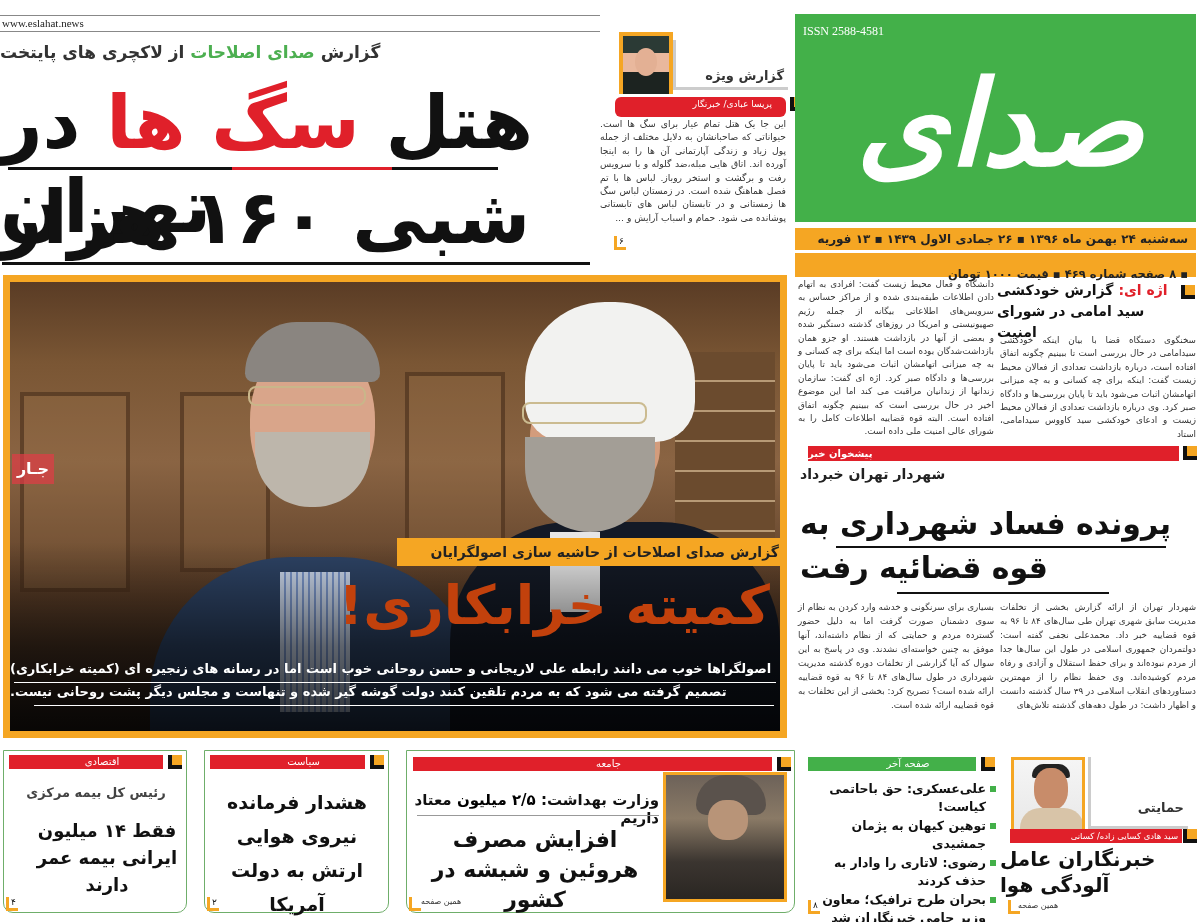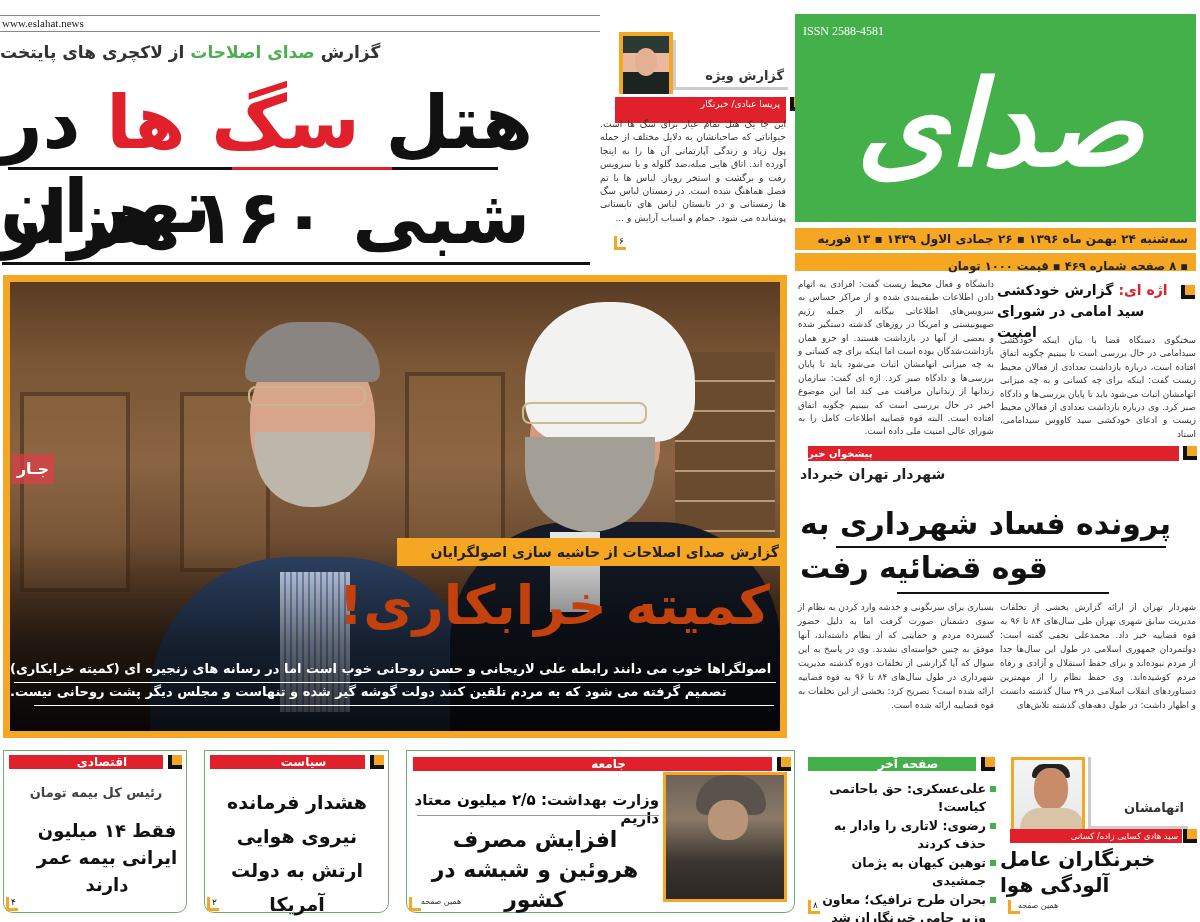--- a/index.html
+++ b/index.html
@@ -25,31 +25,31 @@
   .h1-rule { left: 8px; top: 167px; width: 490px; height: 3px; background: #111; }
   .h1-rule-red { left: 232px; top: 167px; width: 160px; height: 3px; background: #e0202a; }
   .headline2 { left: 0; top: 172px; width: 590px; font-size: 74px; font-weight: bold; line-height: 90px; letter-spacing: -2px; color: #111; }
   .h2-rule { left: 2px; top: 262px; width: 588px; height: 3px; background: #111; }
 
   
   .sr-photo { left: 619px; top: 32px; width: 54px; height: 62px; border: 4px solid #f5a623; border-bottom: none; background: linear-gradient(#2b3a35 0 30%, #e9b89d 30% 62%, #1c2320 62%); overflow: hidden; }
   .sr-photo .face { position: absolute; left: 12px; top: 12px; width: 22px; height: 28px; background: #e3b094; border-radius: 50%; }
   .sr-gray { left: 673px; top: 40px; width: 115px; height: 50px; border-left: 3px solid #ccc; border-bottom: 3px solid #ccc; }
   .sr-title { left: 680px; top: 68px; width: 104px; font-size: 13px; font-weight: bold; color: #333; }
-  .sr-redbar { left: 615px; top: 97px; width: 171px; height: 26px; background: #e0202a; color: #fff; font-size: 9px; line-height: 15px; padding-right: 6px; }
+  .sr-redbar { left: 615px; top: 97px; width: 171px; height: 20px; background: #e0202a; color: #fff; font-size: 9px; line-height: 15px; padding-right: 14px; border-radius: 6px; }
   .sr-bracket { left: 790px; top: 97px; }
   .sr-body { left: 600px; top: 117px; width: 186px; font-size: 9.2px; line-height: 13.4px; color: #333; text-align: justify; }
   .sr-pagemark { left: 614px; top: 236px; }
 
   
   .mast { left: 795px; top: 14px; width: 401px; height: 208px; background: #43b049; overflow: hidden; }
   .issn { left: 8px; top: 10px; font-family: "Liberation Serif", serif; font-size: 12px; color: #fff; }
   .logo { left: 20px; top: 20px; width: 370px; height: 180px; font-family: "DejaVu Serif", serif; color: #fff; font-size: 118px; font-weight: bold; font-style: italic; line-height: 180px; text-align: center; direction: rtl; letter-spacing: -6px; }
   .datebar { left: 795px; top: 228px; width: 401px; height: 22px; background: #f5a623; font-size: 12px; font-weight: bold; line-height: 22px; padding: 0 8px; color: #222; }
-  .pricebar { left: 795px; top: 253px; width: 401px; height: 18px; background: #f5a623; font-size: 11.5px; font-weight: bold; line-height: 18px; padding: 4px 8px; color: #222; }
+  .pricebar { left: 795px; top: 253px; width: 401px; height: 18px; background: #f5a623; font-size: 11.5px; font-weight: bold; line-height: 18px; padding: 12px 8px; color: #222; }
 
   
   .isa-bracket { left: 1181px; top: 285px; }
   .isa-title { left: 997px; top: 280px; width: 180px; font-size: 14px; font-weight: bold; line-height: 21px; color: #111; }
   .isa-title .red { color: #e0202a; }
   .isa-body-r { left: 1000px; top: 334px; width: 196px; font-size: 8.8px; line-height: 13.4px; color: #333; text-align: justify; }
   .isa-body-l { left: 798px; top: 278px; width: 196px; font-size: 8.8px; line-height: 13.4px; color: #333; text-align: justify; }
 
   
   .pv-bar { left: 808px; top: 446px; width: 371px; height: 15px; background: #e0202a; color: #fff; font-size: 10px; font-weight: bold; line-height: 15px; }
@@ -83,21 +83,21 @@
   .watermark { left: 2px; top: 172px; width: 42px; height: 30px; background: rgba(225,60,70,.7); color: #fff; font-size: 16px; font-weight: bold; line-height: 30px; text-align: center; }
 
   .main-kicker-box { left: 397px; top: 538px; width: 390px; height: 28px; background: #f5a623; font-size: 14px; font-weight: bold; line-height: 28px; padding-right: 8px; color: #222; }
   .main-headline { left: 300px; top: 566px; width: 470px; font-size: 54px; font-weight: bold; line-height: 80px; color: #c2410c; letter-spacing: -1px; }
   .main-lede { left: 10px; top: 657px; width: 770px; font-size: 13px; font-weight: bold; color: #fff; line-height: 23px; }
   .lede-rule1 { left: 14px; top: 682px; width: 762px; height: 1px; background: #fff; }
   .lede-rule2 { left: 34px; top: 705px; width: 740px; height: 1px; background: #fff; }
 
   
   .card { position: absolute; border: 1.5px solid #6fae6a; border-radius: 0 0 10px 10px; background: #fff; }
-  .card-bar { position: absolute; height: 14px; background: #e0202a; color: #fff; font-size: 12px; font-weight: bold; line-height: 14px; text-align: center; padding-left: 32px; }
+  .card-bar { position: absolute; height: 14px; background: #e0202a; color: #fff; font-size: 10px; font-weight: normal; line-height: 14px; text-align: center; padding-left: 32px; }
   .card-bar.green { background: #43b049; }
   .card-head { position: absolute; font-weight: bold; color: #111; text-align: center; direction: rtl; }
 
   .econ { left: 3px; top: 750px; width: 184px; height: 163px; }
   .pol { left: 204px; top: 750px; width: 185px; height: 163px; }
   .soc { left: 406px; top: 750px; width: 389px; height: 163px; }
 
   .addict { left: 663px; top: 772px; width: 124px; height: 130px; background: linear-gradient(180deg, #6d6259 0%, #8a7a66 35%, #3b3530 70%, #2a2622 100%); border: 3px solid #f5a623; overflow: hidden; }
   .addict .hat { position: absolute; left: 30px; top: 0; width: 70px; height: 40px; background: #5a524c; border-radius: 30px 30px 10px 10px; }
   .addict .face { position: absolute; left: 42px; top: 25px; width: 40px; height: 40px; background: #b89478; border-radius: 45%; }
@@ -201,21 +201,21 @@
 <div class="abs main-lede rtl center">
   <div>اصولگراها خوب می دانند رابطه علی لاریجانی و حسن روحانی خوب است اما در رسانه های زنجیره ای (کمیته خرابکاری)</div>
   <div>تصمیم گرفته می شود که به مردم تلقین کنند دولت گوشه گیر شده و تنهاست و مجلس دیگر پشت روحانی نیست.</div>
 </div>
 <div class="abs lede-rule1"></div>
 <div class="abs lede-rule2"></div>
 
 <div class="card econ">
   <div class="card-bar" style="left:5px;top:4px;width:154px;">اقتصادی</div>
   <div class="bracket" style="left:164px;top:4px;"></div>
-  <div class="card-head" style="left:4px;top:34px;width:176px;font-size:13px;color:#444;">رئیس کل بیمه تومان</div>
+  <div class="card-head" style="left:4px;top:34px;width:176px;font-size:13px;color:#444;">رئیس کل بیمه مرکزی</div>
   <div class="card-head" style="left:15px;top:66px;width:176px;font-size:18px;line-height:27px;">فقط ۱۴ میلیون ایرانی بیمه عمر دارند</div>
   <div class="pagemark" style="left:2px;top:146px;">۴</div>
 </div>
 
 <div class="card pol">
   <div class="card-bar" style="left:5px;top:4px;width:155px;">سیاست</div>
   <div class="bracket" style="left:165px;top:4px;"></div>
   <div class="card-head" style="left:6px;top:34px;width:172px;font-size:19px;line-height:34px;">هشدار فرمانده نیروی هوایی ارتش به دولت آمریکا</div>
   <div class="pagemark" style="left:2px;top:146px;">۲</div>
 </div>
@@ -238,37 +238,37 @@
 
 <div class="abs card-bar green last-bar">صفحه آخر</div>
 <div class="bracket last-bracket"></div>
 <div class="abs last-list">
   <div class="last-item">
       <span class="sq"></span>
       <span>علی‌عسکری: حق‌ باحاتمی کیاست!</span>
     </div>
   <div class="last-item">
       <span class="sq"></span>
+      <span>توهین کیهان به پژمان جمشیدی</span>
+    </div>
+  <div class="last-item">
+      <span class="sq"></span>
       <span>رضوی: لاتاری را وادار به حذف کردند</span>
-    </div>
-  <div class="last-item">
-      <span class="sq"></span>
-      <span>توهین کیهان به پژمان جمشیدی</span>
     </div>
   <div class="last-item">
       <span class="sq"></span>
       <span>بحران طرح ترافیک؛ معاون وزیر حامی خبرنگاران شد</span>
     </div>
 </div>
 <div class="pagemark last-pagemark">۸</div>
 
 <div class="abs editorial-photo">
     <div class="hair"></div>
     <div class="face"></div>
     <div class="body"></div>
   </div>
 <div class="abs ed-gray"></div>
-<div class="abs ed-label rtl">اتهامشان</div>
+<div class="abs ed-label rtl">حمایتی</div>
 <div class="abs ed-redbar rtl">سید هادی کسایی زاده/ کسانی</div>
 <div class="bracket ed-bracket"></div>
 <div class="abs ed-headline rtl center">خبرنگاران عامل آلودگی هوا</div>
 <div class="pagemark ed-pagemark"></div>
 <div class="abs ed-same">همین صفحه</div>
 
 </body></html>

